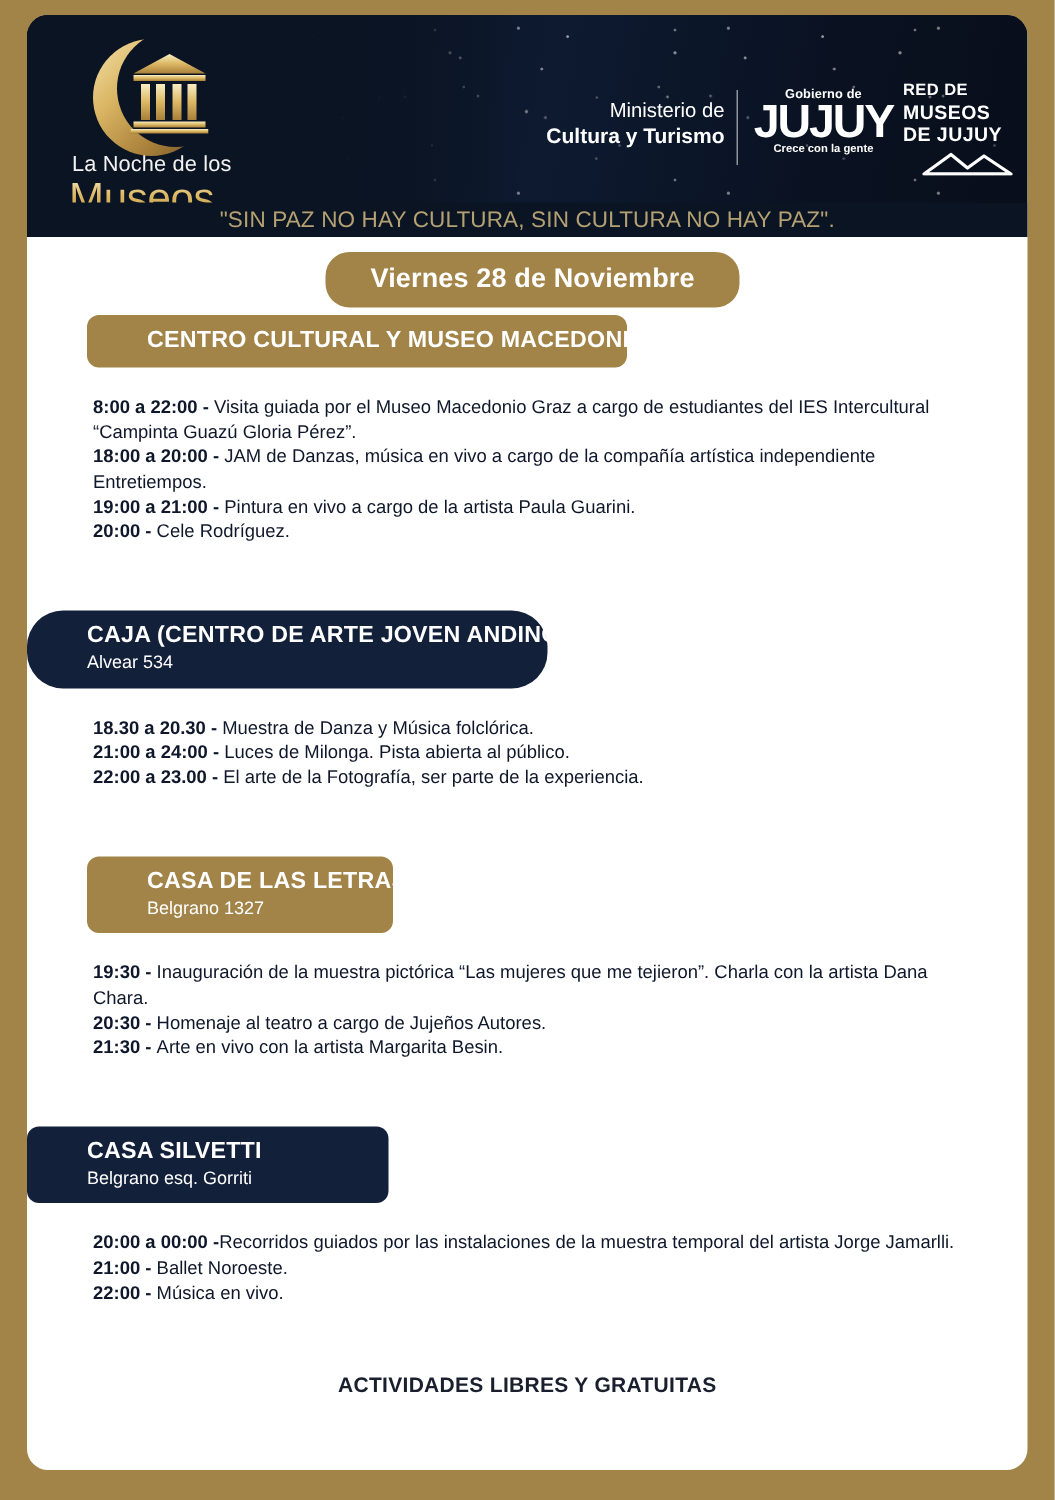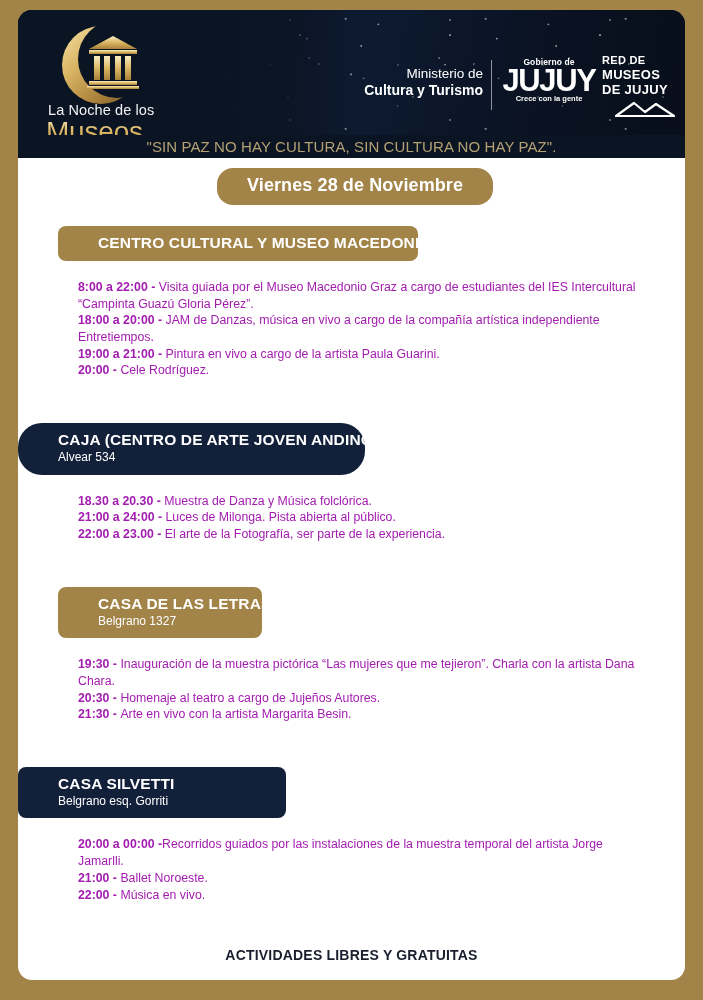--- a/index.html
+++ b/index.html
@@ -227,36 +227,36 @@
   }
   .sec-addr {
     font-size: 12px;
     font-weight: normal;
     line-height: 1.3;
     margin-top: 1px;
     white-space: nowrap;
   }
 
   .sec-body {
-    padding: 18px 34px 0 60px;
+    padding: 18px 34px 0 44px;
     font-size: 12.3px;
-    color: #a21caf;
+    color: #0f172a;
     line-height: 1.36;
   }
   .sec-body .ev { margin: 0; }
   .sec-body .t { font-weight: bold; }
 
   
   .s1 .sec-bar { margin: 0 0 0 40px; width: 360px; }
-  .s1 { margin-top: 16px; }
+  .s1 { margin-top: 0; }
   .s2 .sec-bar { margin: 0; width: 347px; border-radius: 24px; }
   .s2 { margin-top: 44px; }
   .s3 .sec-bar { margin: 0 0 0 40px; width: 204px; }
   .s3 { margin-top: 44px; }
-  .s4 .sec-bar { margin: 0; width: 268px; }
+  .s4 .sec-bar { margin: 0; width: 241px; }
   .s4 { margin-top: 44px; }
 
   .footer {
     margin-top: 44px;
     text-align: center;
     font-size: 14px;
     font-weight: bold;
     color: #1a1f2e;
     letter-spacing: .2px;
   }

